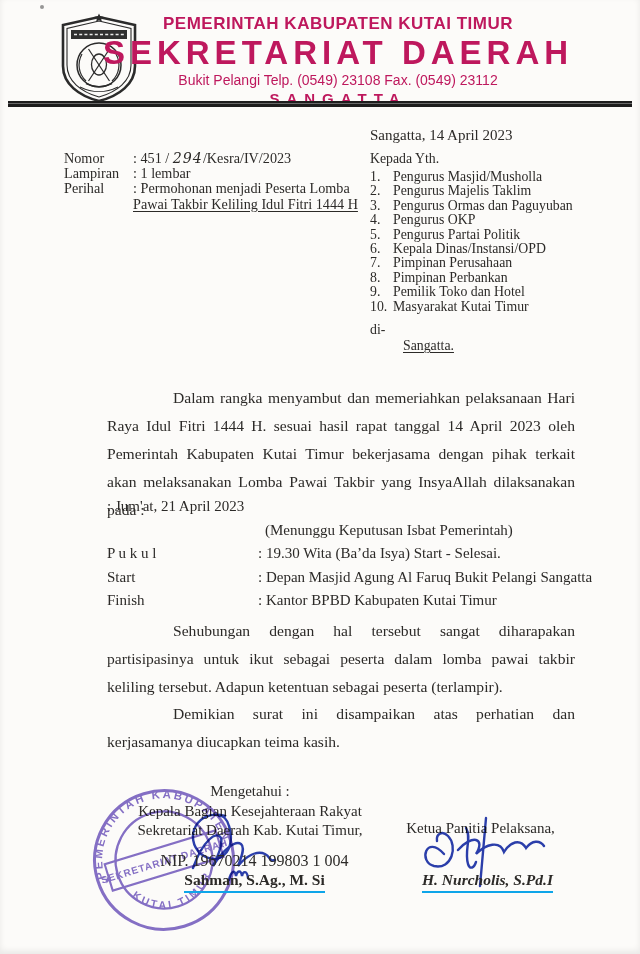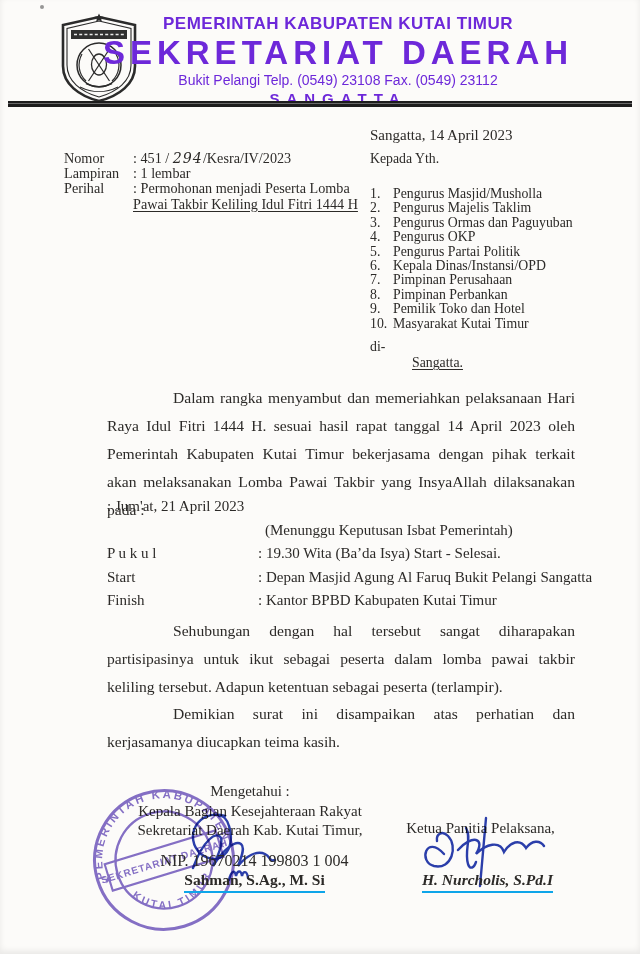--- a/index.html
+++ b/index.html
@@ -4,42 +4,42 @@
 <style>
   html,body{margin:0;padding:0;background:#e8e8e8;}
   .page{
     position:relative;width:640px;height:954px;margin:0 auto;
     background:#fcfbf9;overflow:hidden;
     font-family:"Liberation Serif", serif;color:#2c2a28;
     box-shadow:inset 0 -3px 6px rgba(0,0,0,0.08);
   }
   .abs{position:absolute;}
   
-  .lh-text{left:40px;right:4px;top:14px;text-align:center;font-family:"Liberation Sans",sans-serif;color:#6d28d9;}
+  .lh-text{left:40px;right:4px;top:14px;text-align:center;font-family:"Liberation Sans",sans-serif;color:#be185d;}
   .lh-gov{font-size:17px;font-weight:bold;letter-spacing:.5px;line-height:20px;}
   .lh-dept{font-size:33px;font-weight:bold;letter-spacing:5px;line-height:37px;}
   .lh-addr{font-size:14px;line-height:17px;margin-top:1px;}
   .lh-city{font-size:15px;font-weight:bold;letter-spacing:7px;line-height:18px;margin-top:1px;}
   .lh-rule{left:8px;right:8px;top:101px;height:6px;
     background:linear-gradient(to bottom,#1d1d1d 0 36%,#6a6a6a 36% 58%,#1d1d1d 58% 100%);}
   .corner-mark{left:40px;top:5px;width:4px;height:4px;background:#444;border-radius:50%;opacity:.55;}
   .logo{left:56px;top:12px;width:86px;height:92px;}
   
   .date{left:370px;top:127px;font-size:15px;}
   .meta-left{left:64px;top:151px;font-size:14.2px;}
   .mrow{display:flex;line-height:15.2px;}
   .mlabel{width:69px;flex:none;}
   .hand{font-style:italic;font-family:"DejaVu Serif",serif;letter-spacing:1px;}
   .u{text-decoration:underline;text-underline-offset:2px;}
   .recips{left:370px;top:150px;font-size:13.8px;}
-  .salut{line-height:17px;margin-bottom:20px;}
+  .salut{line-height:17px;margin-bottom:3px;}
   .rrow{display:flex;line-height:14.4px;}
   .rnum{width:23px;flex:none;}
   .di{margin-top:8px;line-height:15px;}
-  .di-city{margin-left:42px;line-height:17px;}
+  .di-city{margin-left:33px;line-height:17px;}
   
   .para{left:107px;width:468px;font-size:15.6px;line-height:28px;
     text-align:justify;text-indent:66px;}
   .p1{top:384px;} .p2{top:617px;} .p3{top:700px;}
   .details{left:107px;top:496px;font-size:15px;}
   .drow{display:flex;line-height:21px;margin-bottom:2.5px;}
   .dlabel{width:151px;flex:none;}
   .dvalue{flex:1;}
   .dpad{padding-left:7px;}
   

